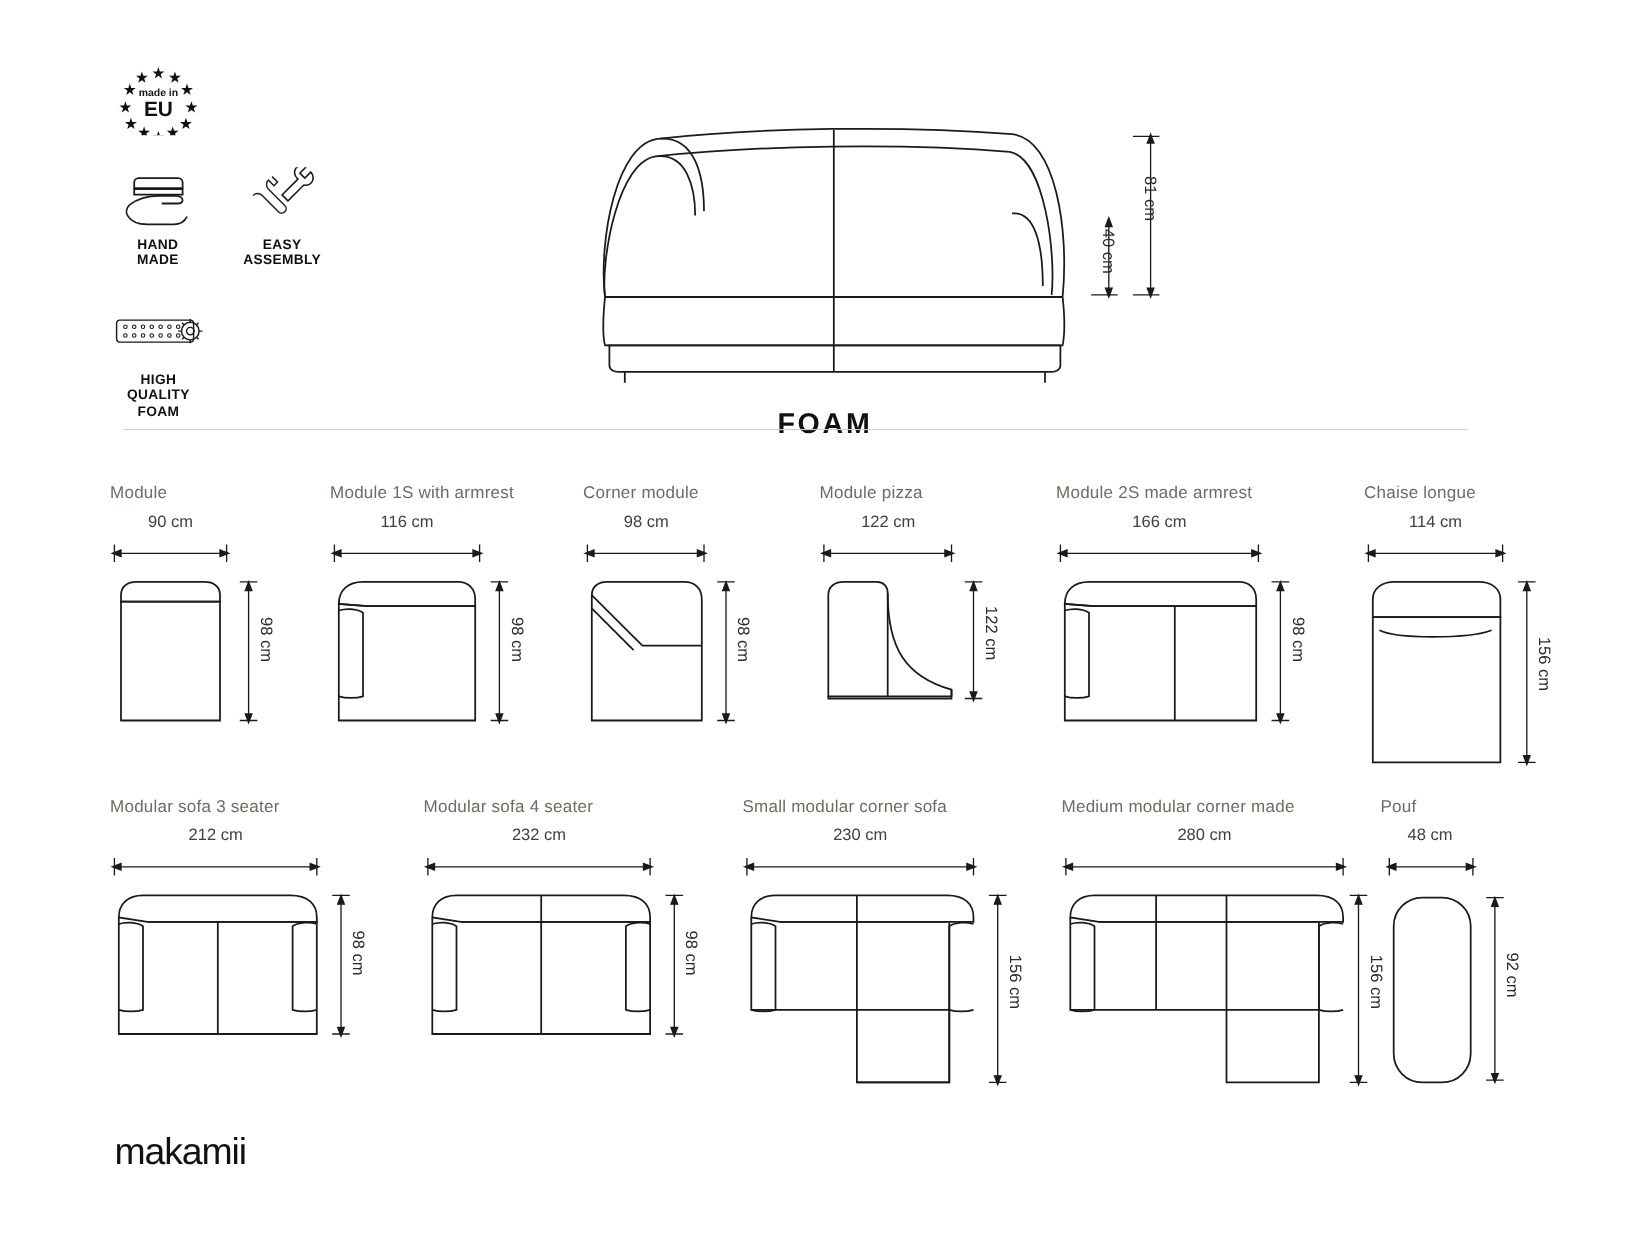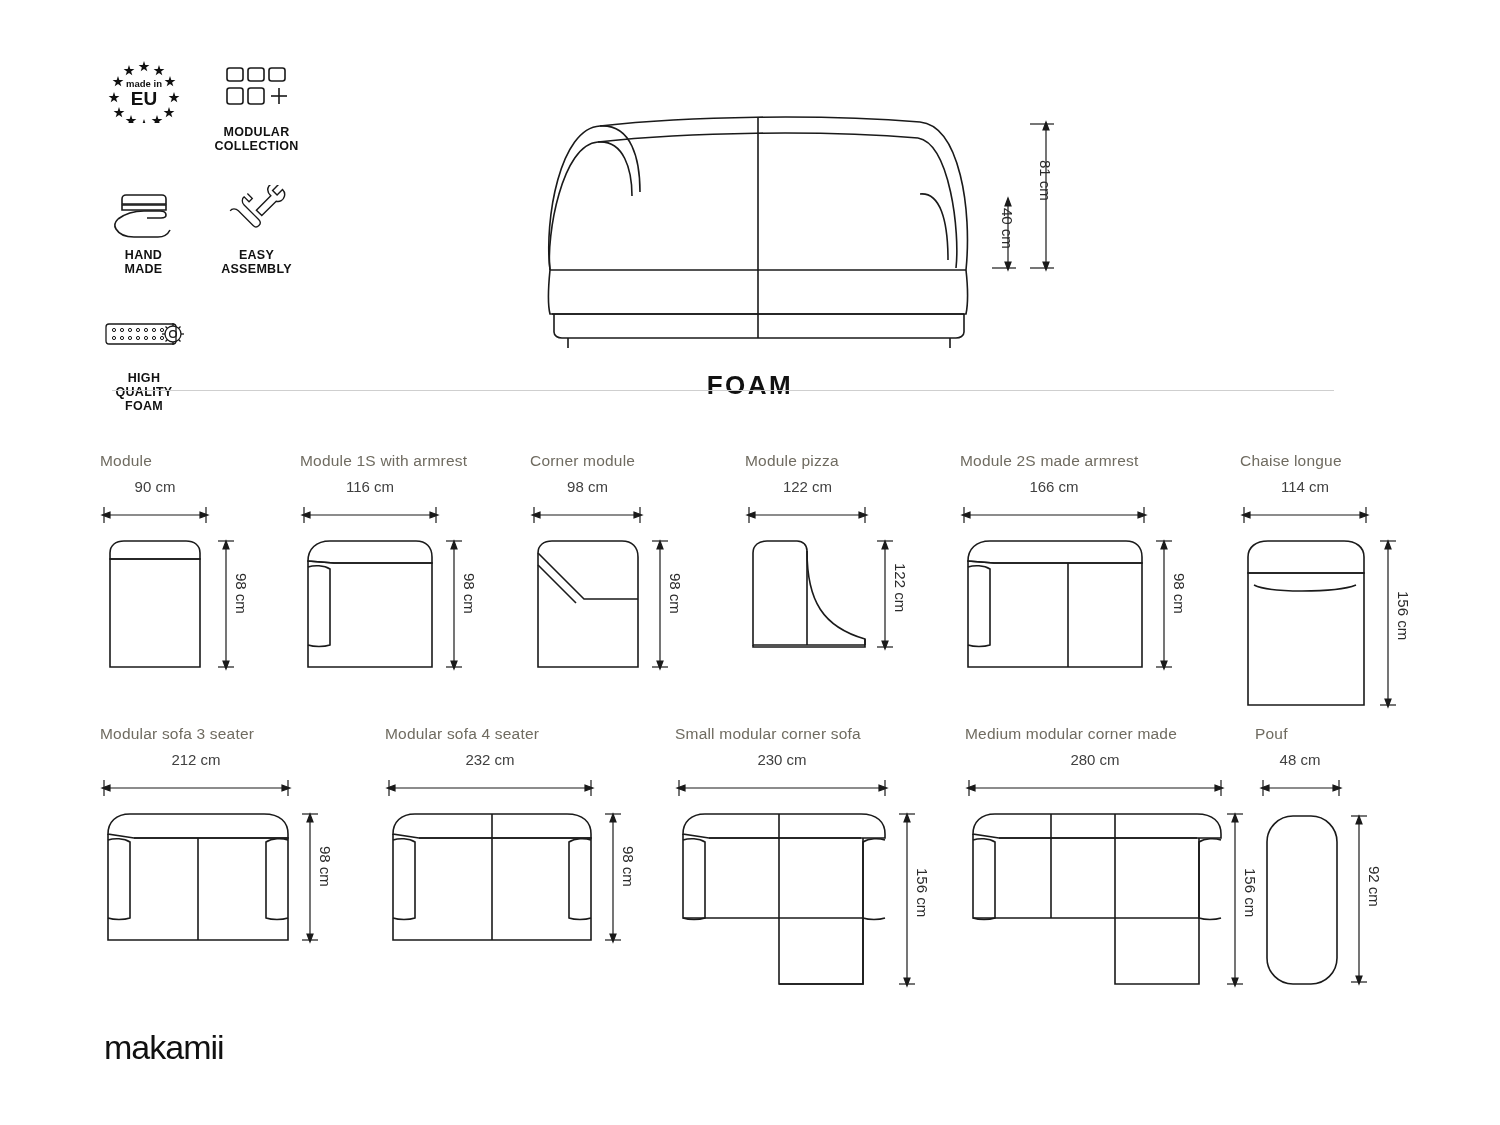--- a/index.html
+++ b/index.html
@@ -77,21 +77,21 @@
     width: 1222px;
     height: 1px;
     background: #cfcfcf;
   }
 
   
   .grid-row {
     position: absolute;
     display: flex;
   }
-  #row1 { left: 100px; top: 452px; }
+  #row1 { left: 100px; top: 440px; }
   #row2 { left: 100px; top: 725px; }
 
   .cell { position: relative; }
   .cell-title {
     font-size: 15.5px;
     color: #6f6b60;
     letter-spacing: .2px;
     margin-bottom: 8px;
     white-space: nowrap;
   }
@@ -149,37 +149,20 @@
               <polygon points="54,58 55.3,61.9 59.4,61.9 56.1,64.4 57.3,68.3 54,65.9 50.7,68.3 51.9,64.4 48.6,61.9 52.7,61.9"></polygon>
               <polygon points="41,62 42.3,65.9 46.4,65.9 43.1,68.4 44.3,72.3 41,69.9 37.7,72.3 38.9,68.4 35.6,65.9 39.7,65.9"></polygon>
             </g>
             <text x="41" y="30" text-anchor="middle" font-size="9.5" font-family="Liberation Sans, sans-serif" font-weight="bold">made in</text>
             <text x="41" y="48" text-anchor="middle" font-size="19" font-family="Liberation Sans, sans-serif" font-weight="bold">EU</text>
           </g>
         </svg>
       </div>
     </div>
 
-    <div class="badge">
-      <div class="badge-art">
-        <svg width="80" height="56" viewBox="0 0 80 56">
-          <g class="st" stroke-width="1.8">
-            <rect x="10" y="6" width="16" height="13" rx="2.5"></rect>
-            <rect x="31" y="6" width="16" height="13" rx="2.5"></rect>
-            <rect x="52" y="6" width="16" height="13" rx="2.5"></rect>
-            <rect x="10" y="26" width="16" height="16" rx="2.5"></rect>
-            <rect x="31" y="26" width="16" height="16" rx="2.5"></rect>
-            <line x1="54" y1="34" x2="70" y2="34"></line>
-            <line x1="62" y1="26" x2="62" y2="42"></line>
-          </g>
-        </svg>
-      </div>
-      <div class="badge-label" style="white-space:pre-line">MODULAR
-COLLECTION</div>
-    </div>
   </div>
 
   <div class="badge-row" style="margin-top:28px;">
     <div class="badge">
       <div class="badge-art">
         <svg width="80" height="56" viewBox="0 0 80 56">
           <g class="st" stroke-width="1.8">
             <path d="M22 10 h36 a4 4 0 0 1 4 4 v5 h-44 v-5 a4 4 0 0 1 4 -4 z"></path>
             <path d="M18 20 h44 v5 h-44 z"></path>
             <path d="M14 34 c8 -6 18 -8 26 -8 h16 c4 0 6 2 6 4 c0 2 -2 3 -5 3 h-14"></path>

